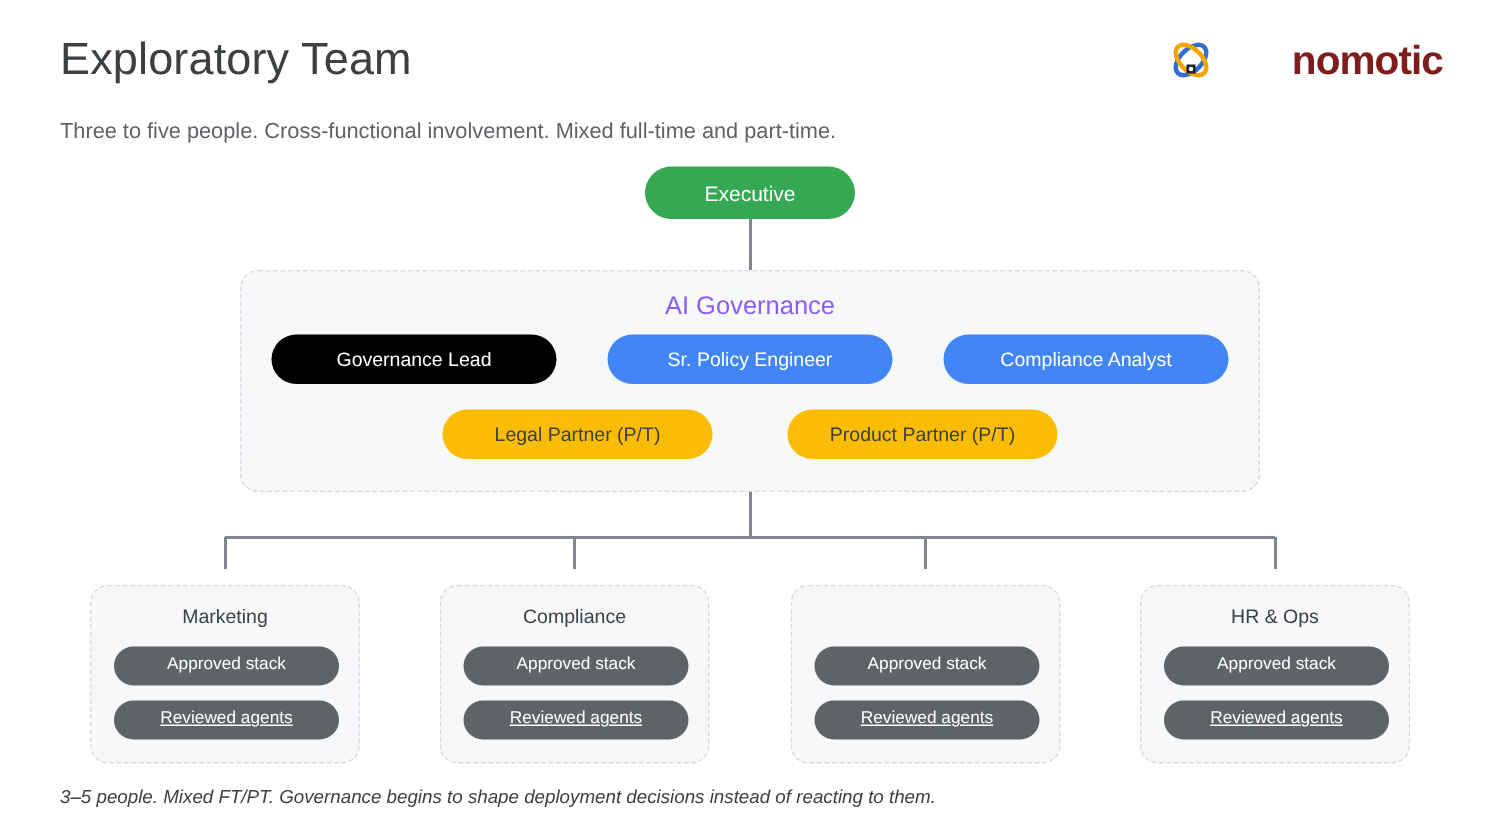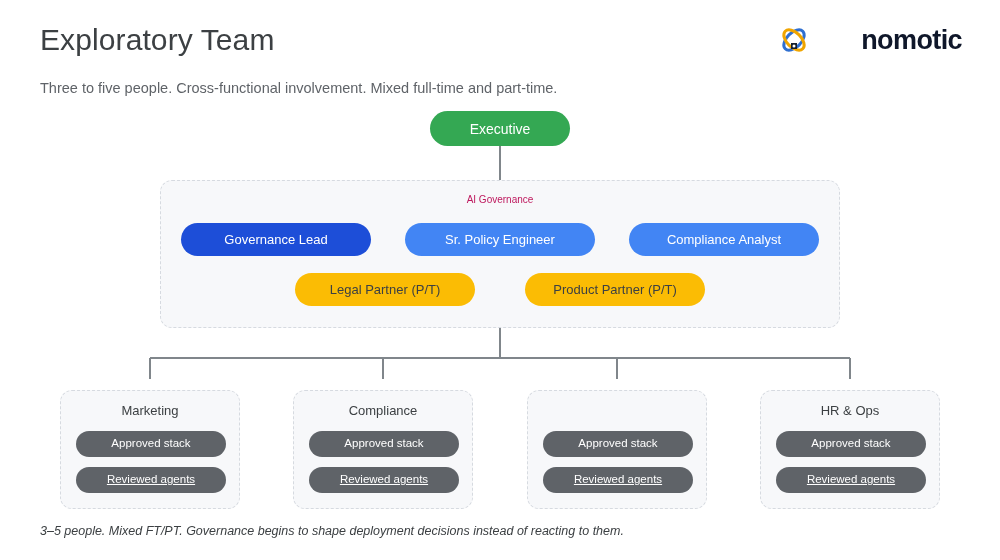--- a/index.html
+++ b/index.html
@@ -55,21 +55,21 @@
     gap: 8px;
   }
   .brand-mark {
     width: 32px;
     height: 32px;
     display: block;
   }
   .brand-word {
     font-size: 27px;
     font-weight: 700;
-    color: #0f172a;
+    color: #7f1d1d;
     letter-spacing: -0.6px;
     line-height: 30px;
     margin-left: 43px;
   }
 
   
   .wires {
     position: absolute;
     left: 0;
     top: 0;
@@ -112,22 +112,22 @@
     border: 1.6px dashed #d6dae0;
     border-radius: 12px;
     box-sizing: border-box;
   }
   .gov-title {
     position: absolute;
     left: 0;
     top: 13px;
     width: 100%;
     text-align: center;
-    font-size: 10px;
-    color: #be185d;
+    font-size: 17px;
+    color: #8b5cf6;
     white-space: nowrap;
   }
   .gov-row {
     position: absolute;
     left: 0;
     width: 100%;
     display: flex;
     justify-content: center;
   }
   .gov-row-1 { top: 42px; gap: 34px; }
@@ -140,21 +140,21 @@
     height: 33px;
     border-radius: 999px;
     font-size: 13px;
     line-height: 1;
     white-space: nowrap;
     box-sizing: border-box;
   }
   .gov-pill.w-lead   { width: 190px; }
   .gov-pill.w-std    { width: 190px; }
   .gov-pill.w-part   { width: 180px; }
-  .c-red    { background: #1d4ed8; color: #ffffff; }
+  .c-red    { background: #000000; color: #ffffff; }
   .c-blue   { background: #4285f4; color: #ffffff; }
   .c-yellow { background: #fbbc04; color: #3c4043; }
 
   
   .dept {
     position: absolute;
     top: 390px;
     width: 180px;
     height: 119px;
     background: #f7f8fa;

